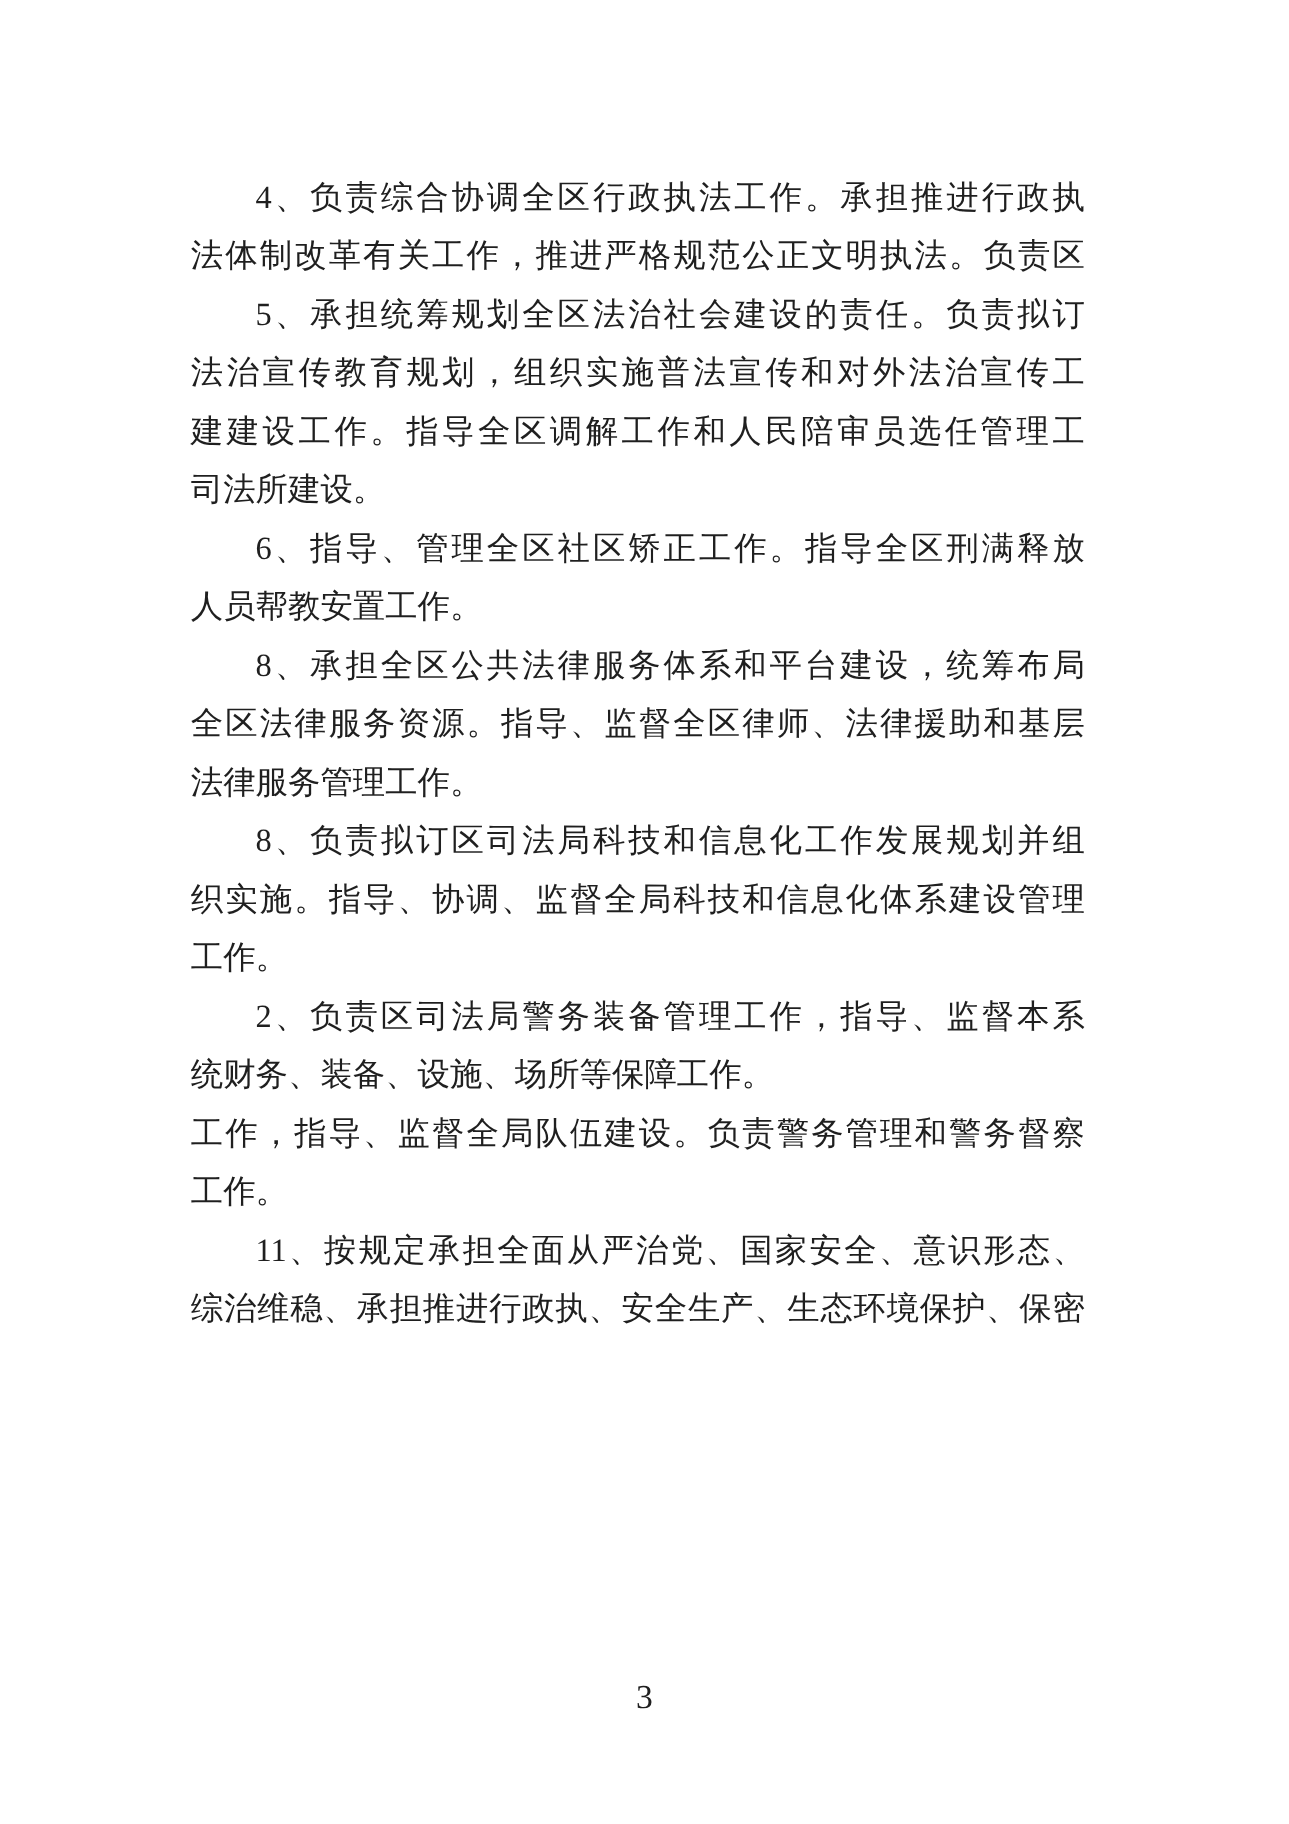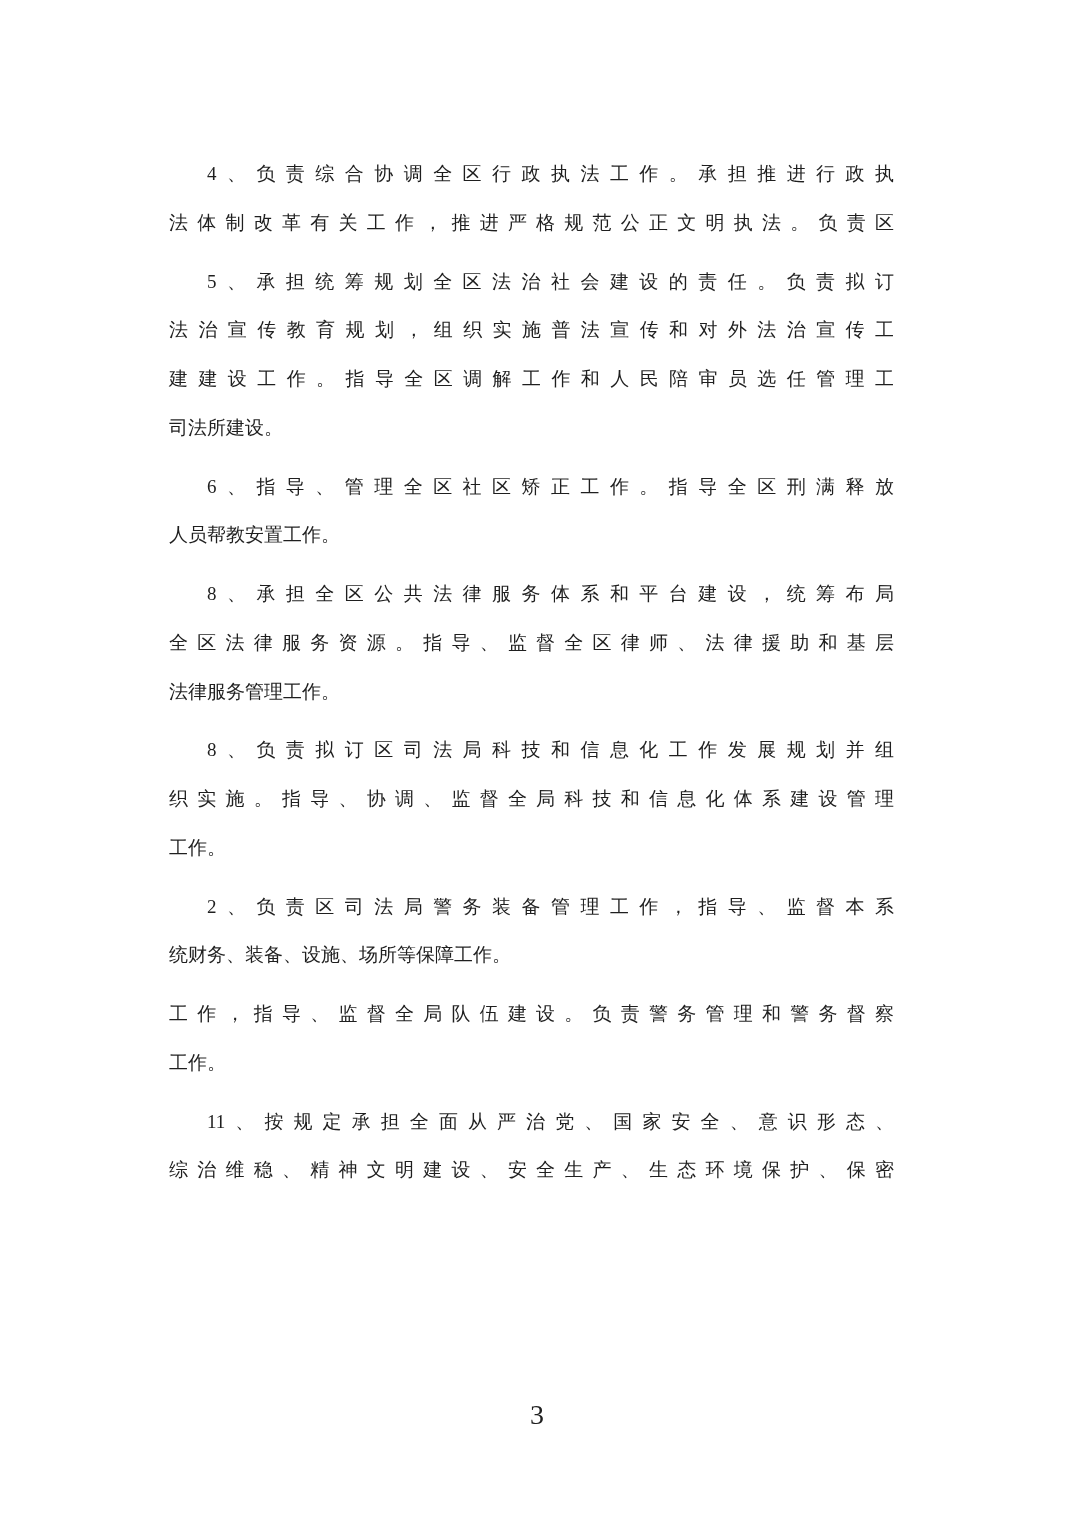--- a/index.html
+++ b/index.html
@@ -20,23 +20,23 @@
     font-family:"Liberation Serif","DejaVu Serif",serif;
     color:var(--text-color);
   }
   .body-text{
     position:absolute;
     left:159px;
     top:140px;
     width:745px;
   }
   .para{
-    margin:10px;
+    margin:0;
     padding:0;
-    font-size:19px;
+    font-size:27px;
     font-weight:400;
   }
   .line{
     display:block;
     height:48.75px;
     line-height:48.75px;
     text-align:justify;
     text-align-last:justify;
     white-space:nowrap;
     overflow:visible;
@@ -100,21 +100,21 @@
       <span class="line last">统财务、装备、设施、场所等保障工作。</span>
     </p>
 
     <p class="para">
       <span class="line">工作，指导、监督全局队伍建设。负责警务管理和警务督察</span>
       <span class="line last">工作。</span>
     </p>
 
     <p class="para">
       <span class="line first">11、按规定承担全面从严治党、国家安全、意识形态、</span>
-      <span class="line">综治维稳、精神文明建设、安全生产、生态环境保护、保密</span>
+      <span class="line">综治维稳、承担推进行政执、安全生产、生态环境保护、保密</span>
     </p>
 
   </main>
 
   <footer class="footer">
     <span class="page-num">3</span>
   </footer>
 </div>
 
 </body></html>

